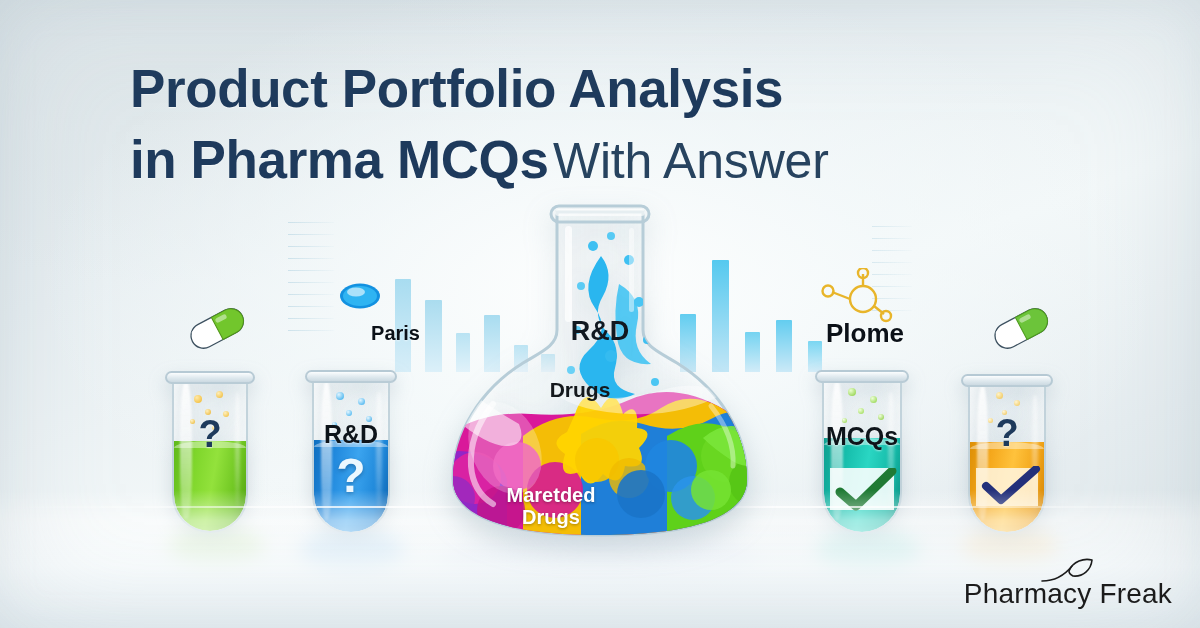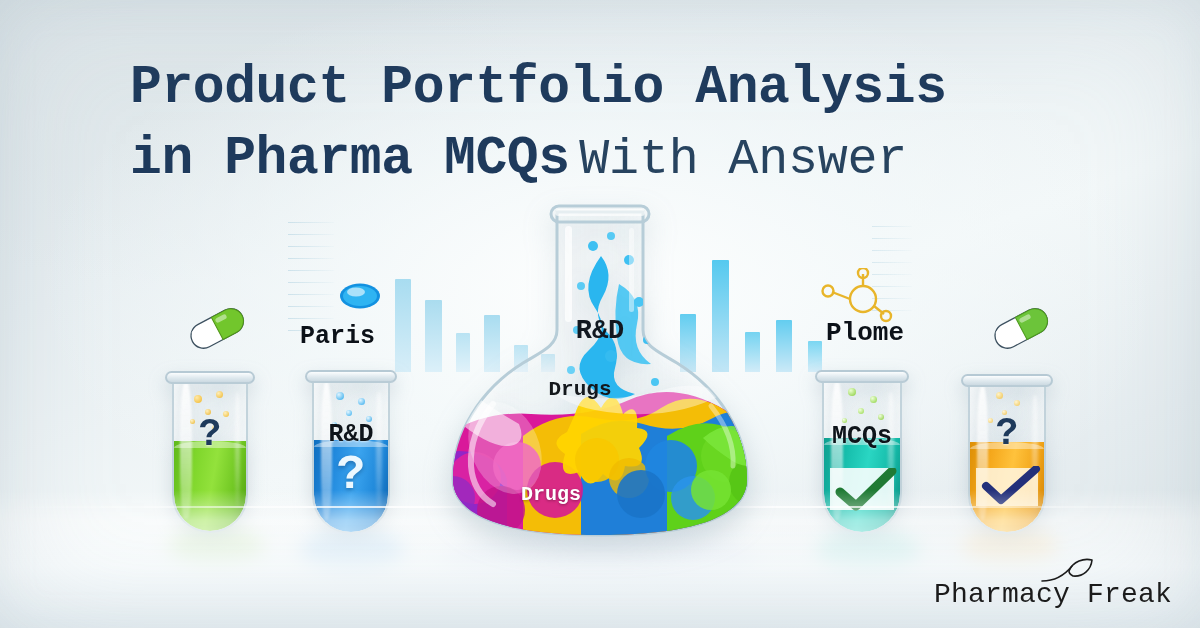--- a/index.html
+++ b/index.html
@@ -11,21 +11,20 @@
   }
 
   #stage {
     position:absolute; inset:0;
     width:1200px; height:628px;
     overflow:hidden;
     background:
       radial-gradient(ellipse 760px 420px at 50% 46%, #fdfefe 0%, rgba(245,250,251,.72) 38%, rgba(229,237,240,0) 74%),
       radial-gradient(ellipse 520px 300px at 14% 12%, #dfe7ea 0%, rgba(223,231,234,0) 70%),
       linear-gradient(160deg, #dde5e9 0%, #e7eef1 30%, #f2f7f8 55%, #e6edf0 78%, #dde6e9 100%);
-    font-family: Liberation Mono, monospace;
   }
   
   .surface {
     position:absolute; left:0; right:0; bottom:0; height:138px;
     background:linear-gradient(180deg, rgba(255,255,255,.00) 0%, rgba(255,255,255,.55) 22%, rgba(250,253,254,.85) 55%, rgba(236,243,246,.95) 100%);
   }
   .surface-line {
     position:absolute; left:0; right:0; bottom:120px; height:2px;
     background:linear-gradient(90deg, rgba(255,255,255,0) 0%, rgba(255,255,255,.75) 25%, rgba(255,255,255,.9) 50%, rgba(255,255,255,.7) 75%, rgba(255,255,255,0) 100%);
   }
@@ -240,21 +239,21 @@
       <div class="qmark" style="top:38px;font-size:38px;color:#1e3a5c;text-shadow:0 1px 2px rgba(255,255,255,.55);">?</div>
     </div>
   </div>
 
   <div>
     <svg class="capsule" style="left:339px;top:282px;" width="42" height="28" viewBox="0 0 42 28">
       <ellipse cx="21" cy="14" rx="20" ry="12.5" fill="#1391e0"></ellipse>
       <ellipse cx="21" cy="14" rx="17" ry="10" fill="#2fb4f2"></ellipse>
       <ellipse cx="17" cy="10" rx="9" ry="4.6" fill="#bfe9fb" opacity=".85"></ellipse>
     </svg>
-    <div style="position:absolute;left:300px;top:322px;width:120px;text-align:left;font-size:25px;font-weight:bold;color:#0b1118;z-index:9;text-shadow:0 1px 2px rgba(255,255,255,.6);">Paris</div>
+    <div style="position:absolute;left:300px;top:322px;width:120px;text-align:right;font-size:20px;font-weight:bold;color:#0b1118;z-index:9;text-shadow:0 1px 2px rgba(255,255,255,.6);">Paris</div>
 
     <div class="tube" style="left:312px;top:374px;width:78px;height:160px;">
       <div class="tube-glass">
         <div class="liquid" style="height:92px;background:linear-gradient(100deg,#0f6fc0 0%,#2189dd 26%,#3ba4ef 52%,#1d86d8 80%,#0d5fa8 100%);"></div>
         <div class="gloss"></div>
         <div class="gloss-r"></div>
         <div class="bubbles">
           <div class="bub" style="left:22px;top:16px;width:8px;height:8px;background:radial-gradient(circle at 35% 32%,#dff4ff,#2aa7ea);"></div>
           <div class="bub" style="left:44px;top:22px;width:7px;height:7px;background:radial-gradient(circle at 35% 32%,#e2f5ff,#2fa9ec);"></div>
           <div class="bub" style="left:32px;top:34px;width:6px;height:6px;background:radial-gradient(circle at 35% 32%,#e6f7ff,#31abee);"></div>
@@ -344,20 +343,21 @@
     </svg>
 
     
     <div style="position:absolute;left:140px;top:118px;width:110px;text-align:center;font-size:27px;font-weight:bold;color:#111820;">R&amp;D</div>
 
     <div style="position:absolute;left:100px;top:180px;width:150px;text-align:center;line-height:1.12;">
       <div style="font-size:21px;font-weight:bold;color:#14181c;">Drugs</div>
     </div>
 
     <div style="position:absolute;left:76px;top:286px;width:140px;text-align:center;line-height:1.10;">
+      <div style="font-size:20px;font-weight:bold;color:#ffffff;text-shadow:0 1px 3px rgba(0,0,0,.35);">Maretded</div>
       <div style="font-size:20px;font-weight:bold;color:#ffffff;text-shadow:0 1px 3px rgba(0,0,0,.35);">Drugs</div>
     </div>
 
     <div style="position:absolute;left:196px;top:286px;width:150px;text-align:center;line-height:1.10;">
     </div>
   </div>
 
   <div>
     <svg class="capsule" style="left:818px;top:268px;" width="76" height="58" viewBox="0 0 76 58">
       <g stroke="#e8b52a" stroke-width="2.4" fill="none">

